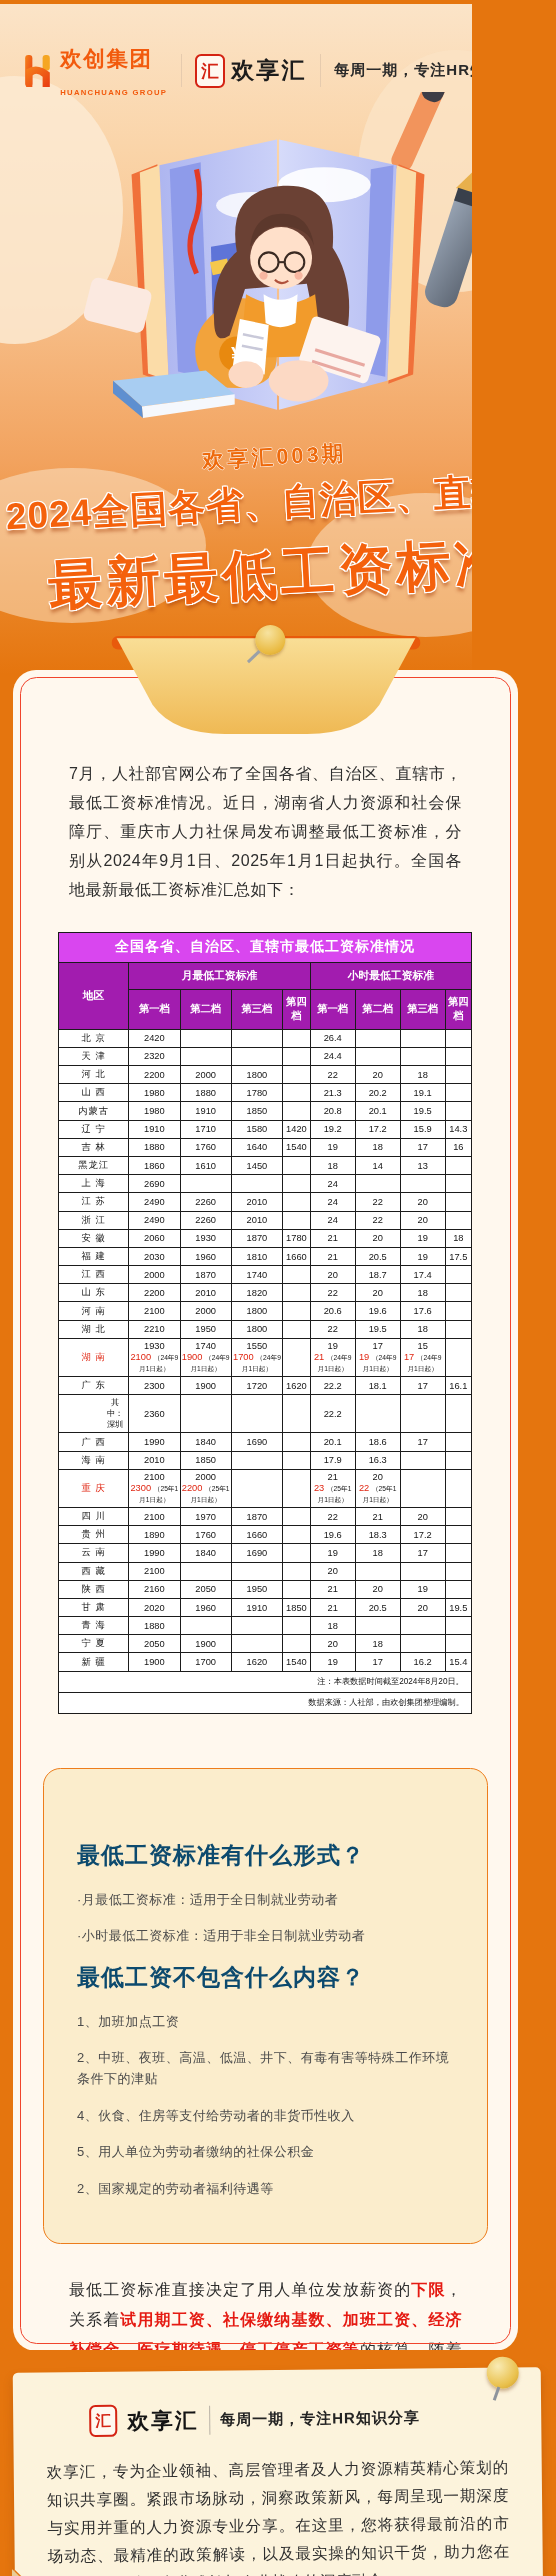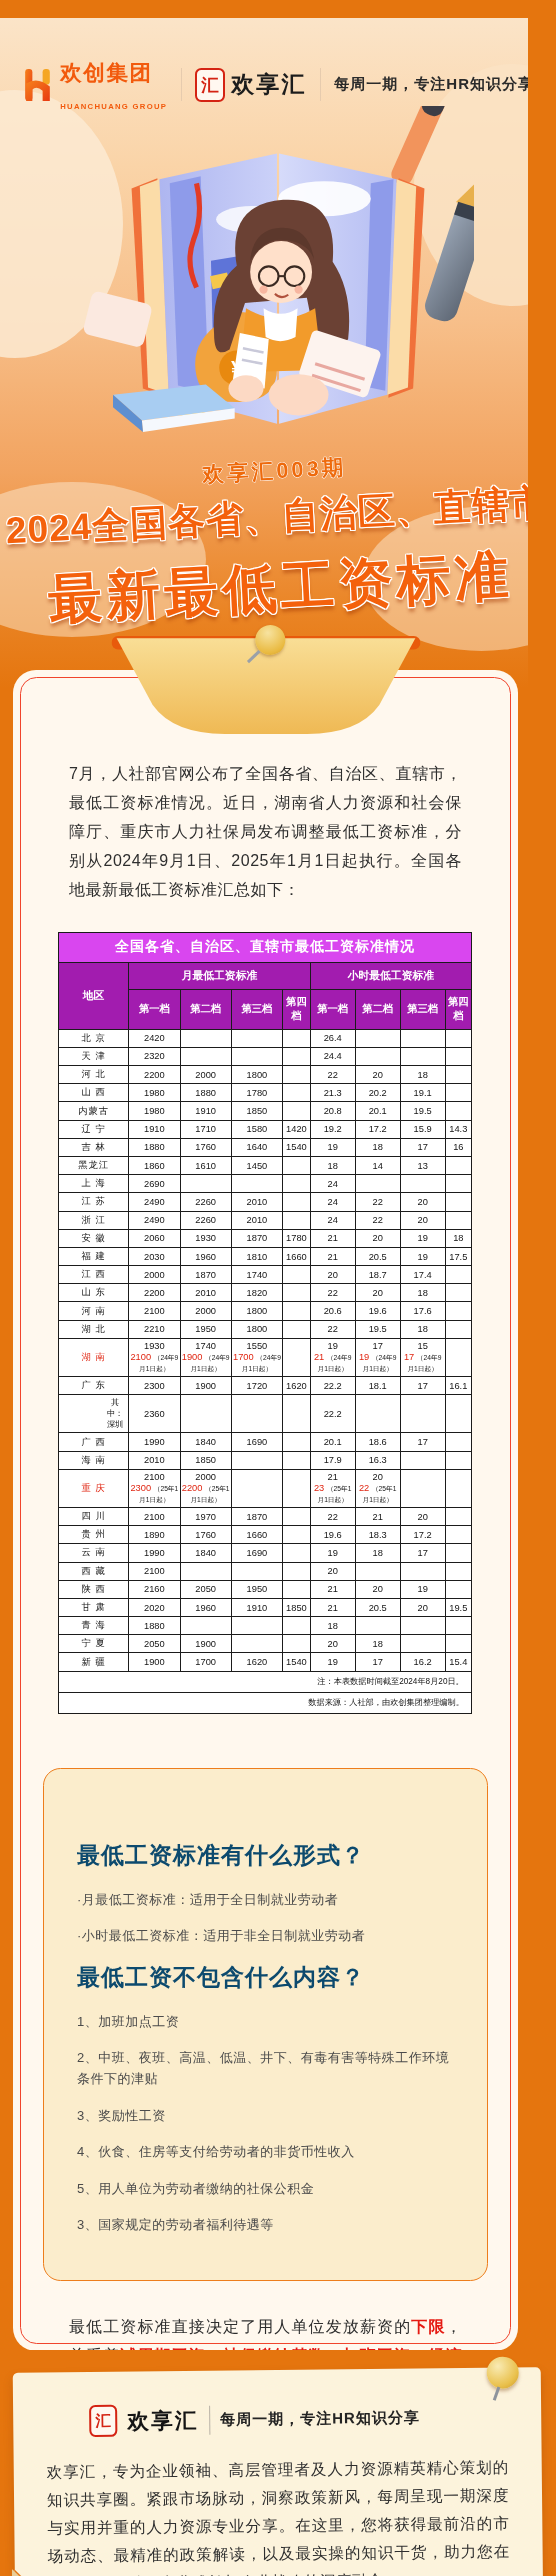--- a/index.html
+++ b/index.html
@@ -1,21 +1,21 @@
 <!DOCTYPE html>
 <html style="font-size:8.2px"><head>
 <meta charset="utf-8">
 <style>
   * { margin:0; padding:0; box-sizing:border-box; }
   body { background:#888; font-family:"Liberation Sans","DejaVu Sans",sans-serif; }
   .page { position:relative; width:556px; height:2884px; margin:0 auto; overflow:hidden;
           background:#E5750E; }
 
   
-  .hero { position:absolute; top:18px; left:0; width:528px; height:670px;
+  .hero { position:absolute; top:4px; left:0; width:472px; height:670px;
           background:linear-gradient(180deg,#FBE4C8 0%,#FAD4A8 22%,#F7BF8A 45%,#F2A35F 68%,#EA8526 88%,#E5750E 100%); overflow:hidden; }
   .cloud { position:absolute; background:#FBEAD2; border-radius:50%; opacity:.85; }
   .c1 { width:216px; height:268px; left:-93px; top:72px; }
   .c2 { width:196px; height:242px; right:-82px; top:46px;  background:#FAE3C4;}
   .c3 { width:268px; height:155px; left:-62px; top:464px; opacity:.5;}
   .c4 { width:237px; height:144px; right:-72px; top:489px; opacity:.5;}
 
   .topbar { position:absolute; top:40px; left:0; width:556px; display:flex; align-items:center; justify-content:center; gap:13.4px; }
   .brandblock { display:flex; align-items:center; gap:6.2px; }
   .brandtext .cn { font-size:21.6px; font-weight:bold; color:#F25A0D; letter-spacing:1.5px; }
@@ -662,24 +662,23 @@
       <div class="qa-card">
         <div class="q-head">最低工资标准有什么形式？</div>
         <div id="q1-items">
             <div class="q-item">·月最低工资标准：适用于全日制就业劳动者</div>
             <div class="q-item">·小时最低工资标准：适用于非全日制就业劳动者</div>
           </div>
         <div class="q-head">最低工资不包含什么内容？</div>
         <div id="q2-items">
             <div class="q-item">1、加班加点工资</div>
             <div class="q-item">2、中班、夜班、高温、低温、井下、有毒有害等特殊工作环境条件下的津贴</div>
-            <div class="q-item">3、奖励性工资</div>
             <div class="q-item">4、伙食、住房等支付给劳动者的非货币性收入</div>
             <div class="q-item">5、用人单位为劳动者缴纳的社保公积金</div>
-            <div class="q-item">3、国家规定的劳动者福利待遇等</div>
+            <div class="q-item">2、国家规定的劳动者福利待遇等</div>
           </div>
       </div>
     </div>
 
     <p class="closing" id="closing-p"><span>最低工资标准直接决定了用人单位发放薪资的</span><span class="red">下限</span><span>，关系着</span><span class="red">试用期工资、社保缴纳基数、加班工资、经济补偿金、医疗期待遇、停工停产工资等</span><span>的核算。随着全国各地最低工资标准迎来调整，各位HR朋友在核算薪资社保时，记得及时更新数据，谨防因疏忽和误解而产生法律隐患。</span></p>
   </div>
 
   <div class="bottom">
     <div class="paper">
       <div class="fold2"></div>

